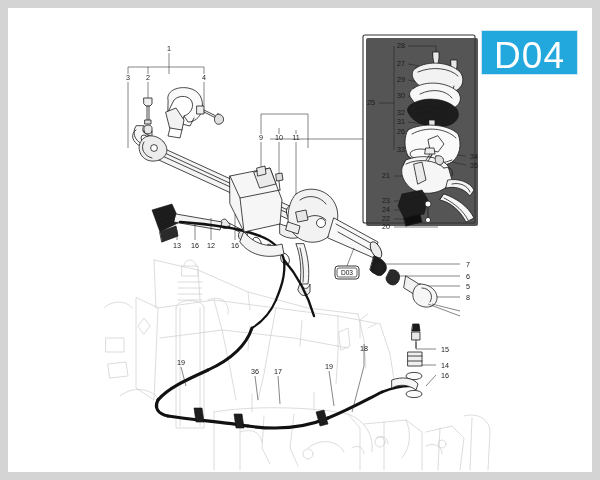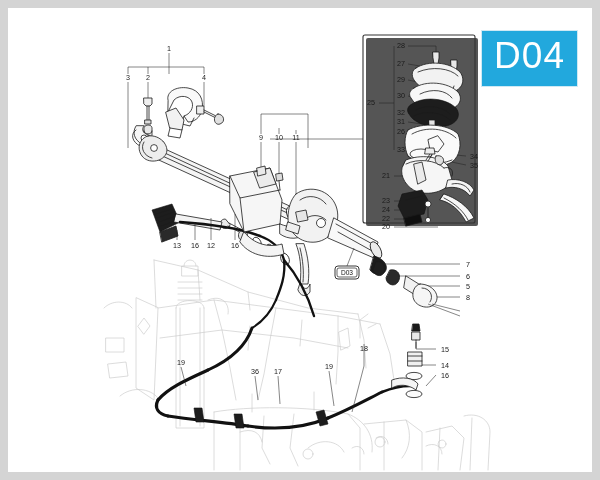--- a/index.html
+++ b/index.html
@@ -2,21 +2,21 @@
 <html><head>
 <meta charset="utf-8">
 <style>
   html,body{margin:0;padding:0;background:#ffffff;}
   body{width:600px;height:480px;overflow:hidden;
        font-family:"Liberation Sans", sans-serif;}
   #page{position:relative;width:600px;height:480px;box-sizing:border-box;
         background:#ffffff;border:8px solid #d4d4d4;}
   #canvas{position:absolute;inset:0;width:584px;height:464px;}
   .badge{position:absolute;right:14px;top:22px;background:#22a8dd;
-         color:#ffffff;font-size:37px;line-height:1;padding:6px 12px 12px 12px;
+         color:#ffffff;font-size:37px;line-height:1;padding:6px 12px 0 12px;
          letter-spacing:1px;font-family:"Liberation Sans", sans-serif;
          border:1px solid #cfe9f4;}
   svg{display:block;}
   .num{font-family:"Liberation Sans", sans-serif;font-size:7.2px;fill:#1a1a1a;
        text-anchor:middle;}
   .numL{font-family:"Liberation Sans", sans-serif;font-size:7.2px;fill:#1a1a1a;
        text-anchor:start;}
   .reftxt{font-family:"Liberation Sans", sans-serif;font-size:6.6px;fill:#111;
        text-anchor:middle;}
   .ld{stroke:#222;stroke-width:.55;fill:none;}

